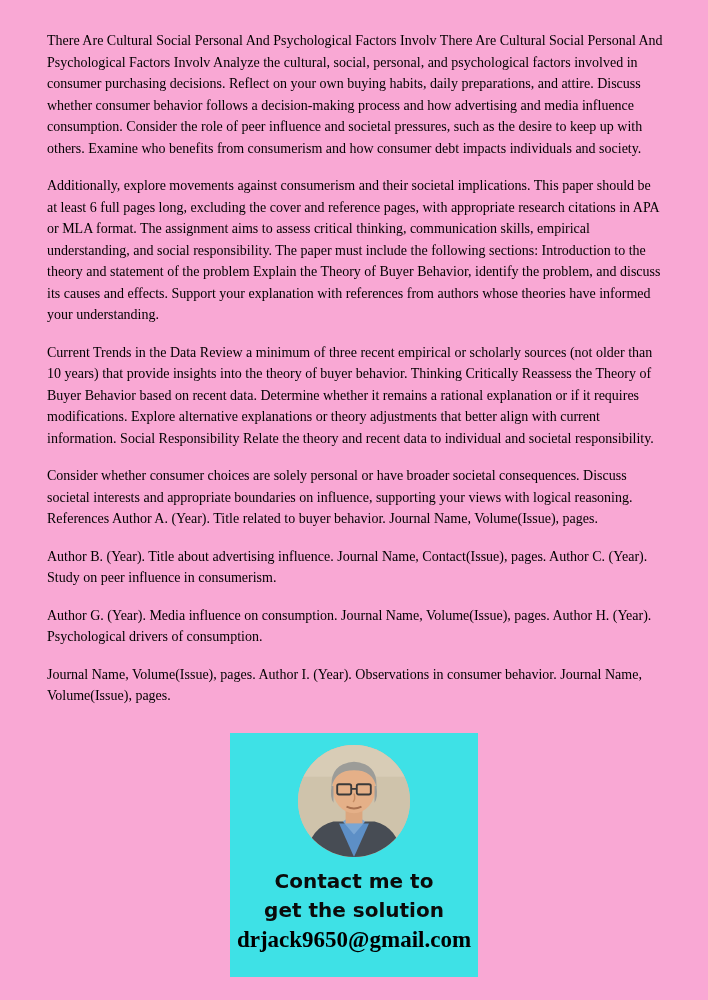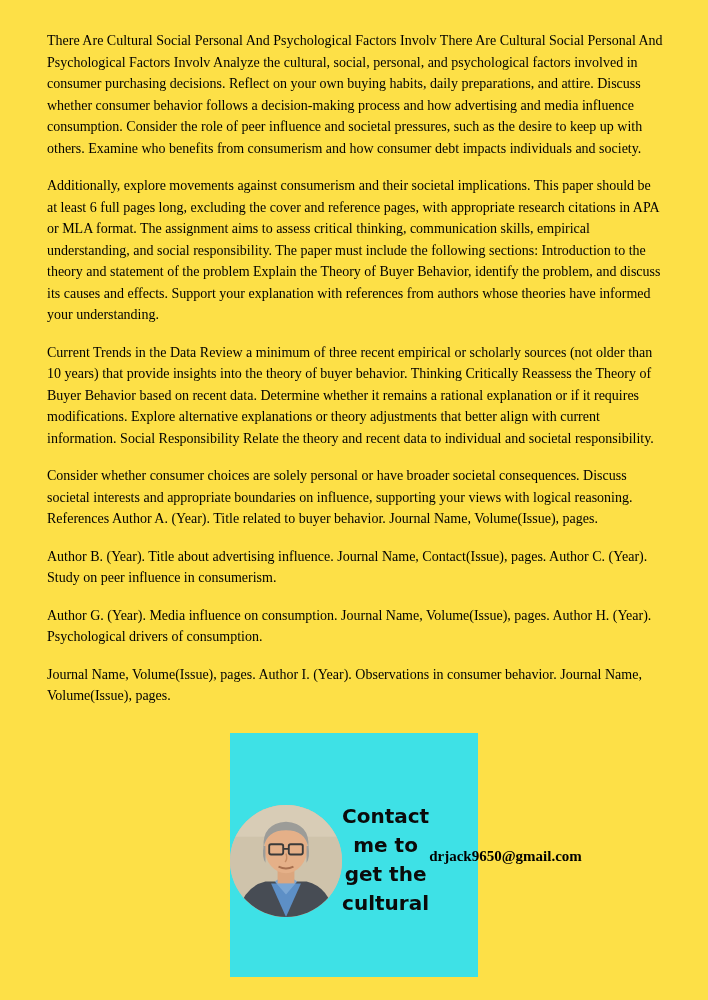--- a/index.html
+++ b/index.html
@@ -4,21 +4,21 @@
 <style>
   html, body {
     margin: 0;
     padding: 0;
     background: #ffffff;
   }
   .page {
     position: relative;
     width: 708px;
     height: 1000px;
-    background: #fde047;
+    background: #f9a8d4;
     overflow: hidden;
     font-family: "Liberation Serif", serif;
     color: #000000;
   }
   .doc {
     position: absolute;
     top: 30px;
     left: 47px;
     width: 616px;
     font-size: 14px;
@@ -29,21 +29,21 @@
     margin: 0 0 16px 0;
   }
   .contact-card {
     position: absolute;
     left: 230px;
     top: 733px;
     width: 248px;
     height: 244px;
     background: #3ee1e6;
     display: flex;
-    flex-direction: row;
+    flex-direction: column;
     align-items: center;
     box-sizing: border-box;
   }
   .avatar {
     width: 112px;
     height: 112px;
     border-radius: 50%;
     overflow: hidden;
     margin-top: 12px;
     background: #cfc3ab;
@@ -60,21 +60,21 @@
     font-weight: 700;
     font-size: 20px;
     line-height: 29px;
     color: #0b0b0b;
     text-align: center;
   }
   .contact-email {
     margin-top: 2px;
     font-family: "Liberation Serif", serif;
     font-weight: 700;
-    font-size: 15px;
+    font-size: 23px;
     color: #000000;
     text-align: center;
   }
 </style>
 </head>
 <body>
 
 <div class="page">
 
   <div class="doc">
@@ -112,18 +112,18 @@
           <rect x="63" y="42" width="15" height="11" rx="2"></rect>
           <line x1="57" y1="47" x2="63" y2="47"></line>
         </g>
 
         <path d="M60 52 Q62 58 59 61" stroke="#c68d64" stroke-width="1.5" fill="none"></path>
         <path d="M52 66 Q60 70 68 66" stroke="#a8704f" stroke-width="2" fill="none"></path>
       </svg>
     </div>
     <div class="contact-heading">
       <div>Contact me to</div>
-      <div>get the cultural</div>
+      <div>get the solution</div>
     </div>
     <div class="contact-email">drjack9650@gmail.com</div>
   </div>
 
 </div>
 
 </body></html>

